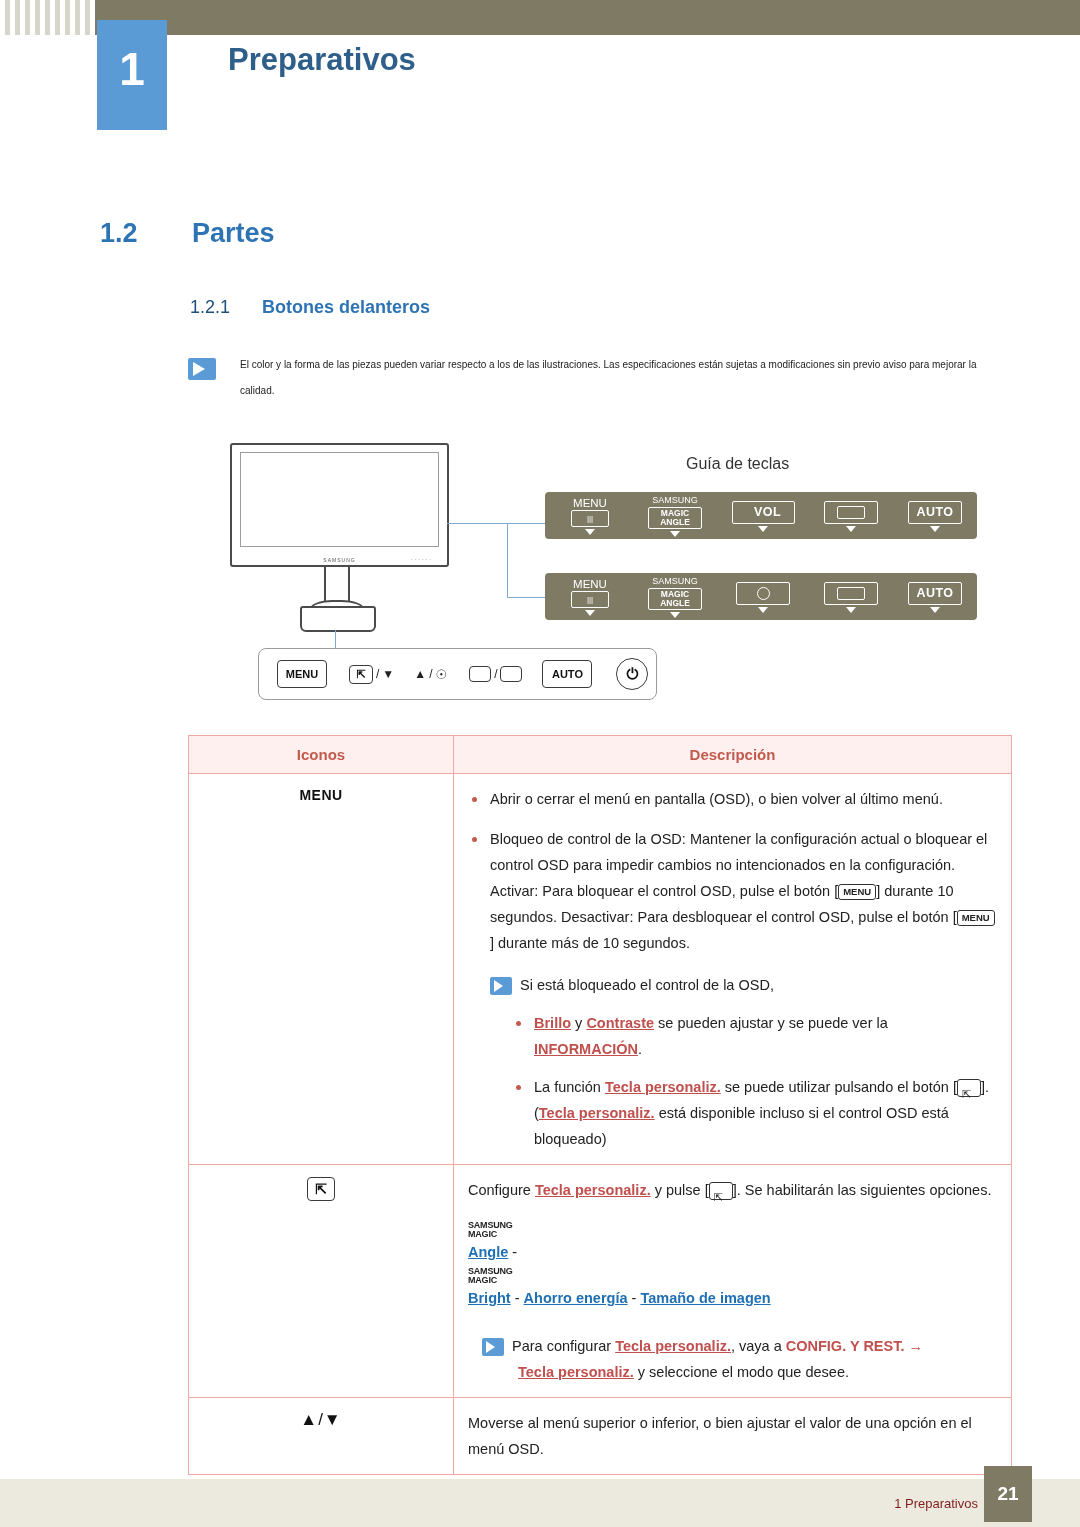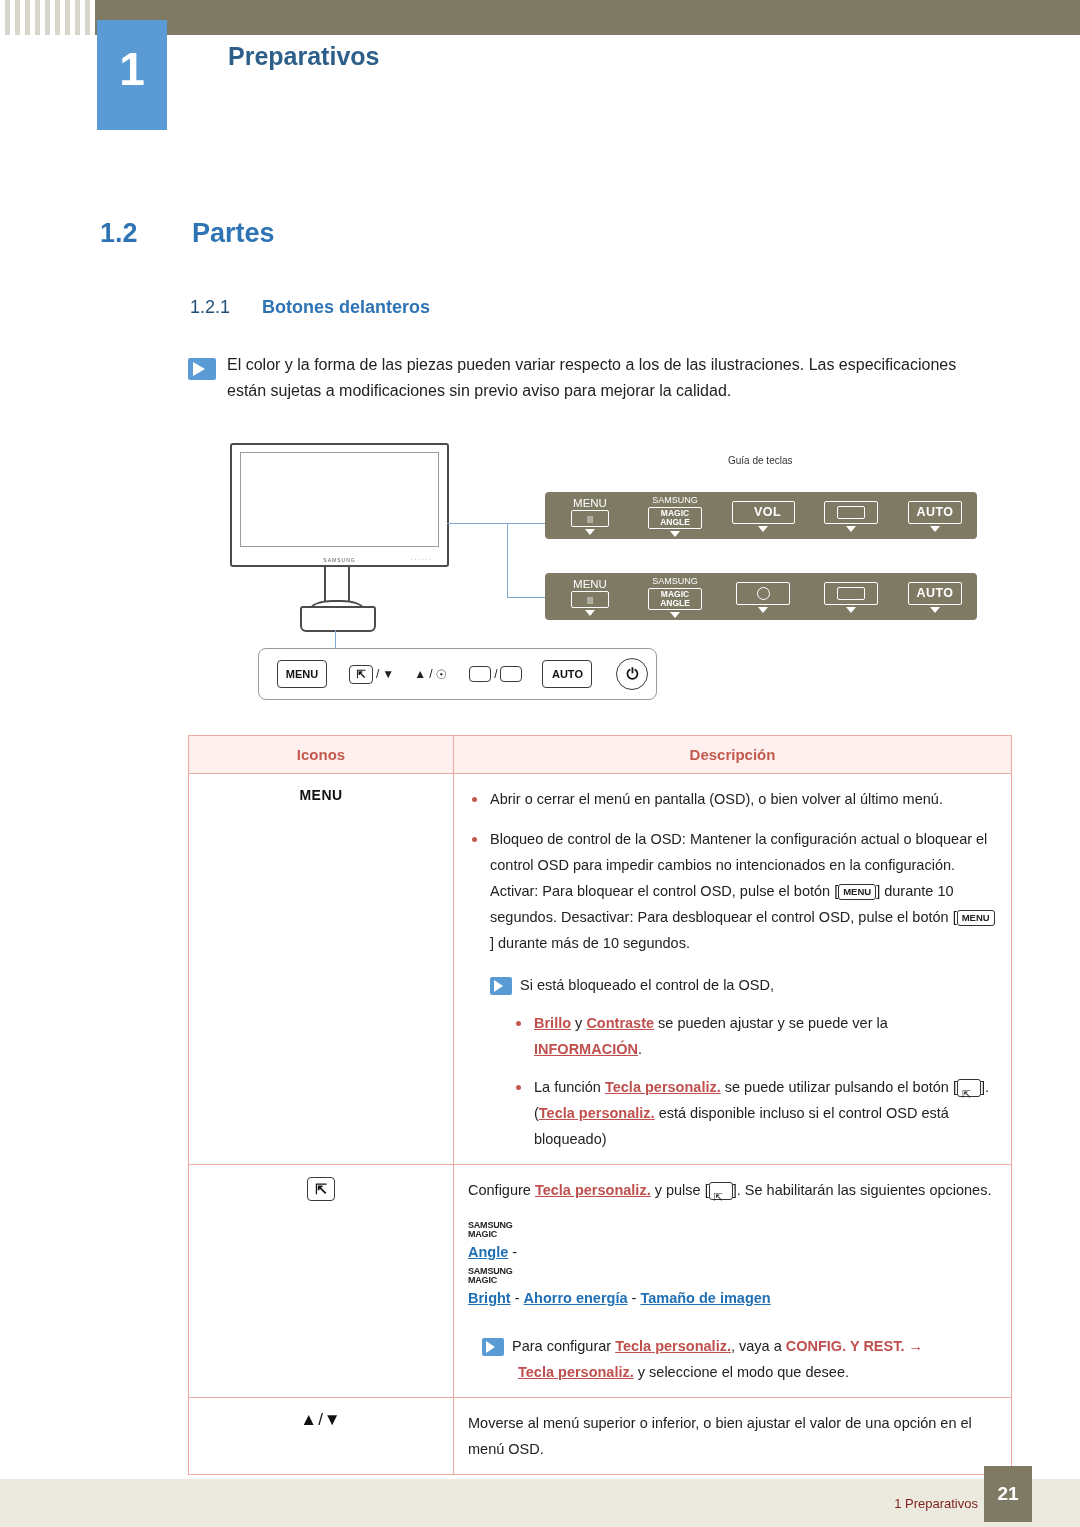--- a/index.html
+++ b/index.html
@@ -24,21 +24,21 @@
   .chapter-box {
     position:absolute; left:97px; top:20px; width:70px; height:110px;
     background:#5b9bd5;
     color:#ffffff;
     font-size:46px; font-weight:bold;
     display:flex; align-items:flex-start; justify-content:center;
     padding-top:22px; box-sizing:border-box;
   }
   .chapter-title {
     position:absolute; left:228px; top:42px;
-    font-size:25px; font-weight:bold; color:#2e5f8a;
+    font-size:31px; font-weight:bold; color:#2e5f8a;
   }
 
   
   .sec-num {
     position:absolute; left:100px; top:218px;
     font-size:27px; font-weight:bold; color:#2e74b5;
   }
   .sec-title {
     position:absolute; left:192px; top:218px;
     font-size:27px; font-weight:bold; color:#2e74b5;
@@ -59,22 +59,22 @@
     border-radius:2px;
   }
   .note-icon:after{
     content:""; position:absolute; left:5px; top:4px;
     width:0; height:0;
     border-left:12px solid #ffffff;
     border-top:7px solid transparent;
     border-bottom:7px solid transparent;
   }
   .note-text {
-    position:absolute; left:227px; top:352px; width:770px;
-    font-size:16px; line-height:26px; color:#222;
+    position:absolute; left:240px; top:352px; width:770px;
+    font-size:10px; line-height:26px; color:#222;
   }
 
   
   .monitor-outer {
     position:absolute; left:230px; top:443px; width:215px; height:120px;
     border:2px solid #4b4b4b; border-radius:3px; background:#ffffff;
   }
   .monitor-screen {
     position:absolute; left:8px; top:7px; right:8px; bottom:18px;
     border:1px solid #9c9c9c; background:#ffffff;
@@ -100,21 +100,21 @@
     border:2px solid #4b4b4b; border-radius:50%/60%; background:#fff;
   }
 
   
   .conn {
     position:absolute; background:#7fa9d0;
   }
 
   .guia-label {
     position:absolute; left:686px; top:455px;
-    font-size:10px; color:#333;margin-left:42px;
+    font-size:16px; color:#333;
   }
 
   
   .keybar {
     position:absolute; width:432px; height:47px;
     background:#7e7a63; border-radius:4px;
   }
   .keybar .cell {
     position:absolute; top:2px; height:43px;
     display:flex; flex-direction:column; align-items:center; justify-content:center;

